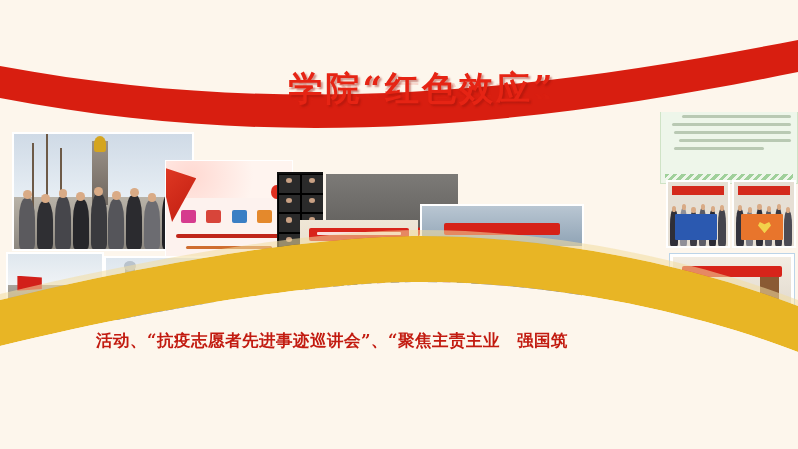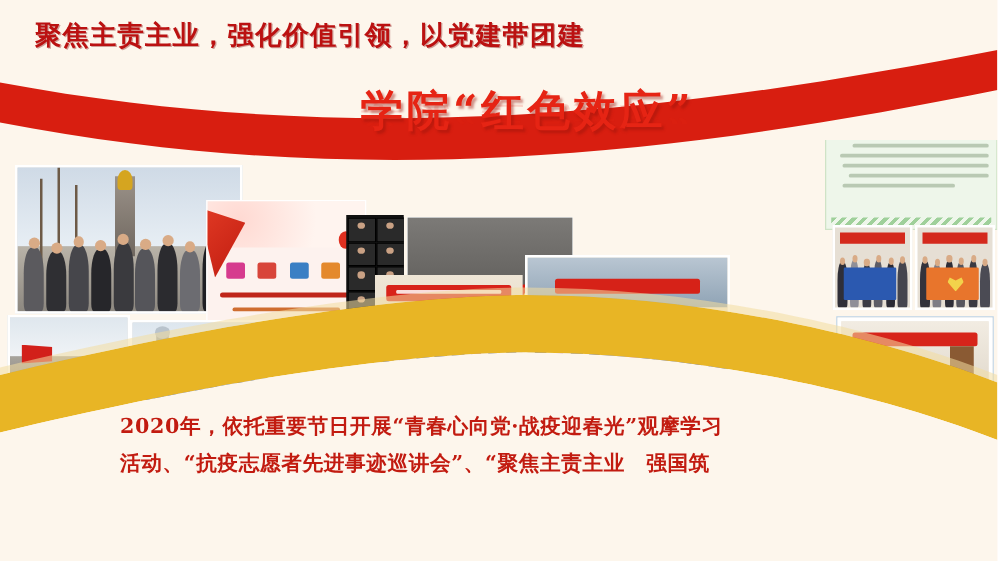--- a/index.html
+++ b/index.html
@@ -445,24 +445,22 @@
 
     <path d="M0,66 C300,122 560,86 798,40 L798,72 C560,120 300,156 0,98 Z" fill="#d81e10"></path>
 
     <path d="M0,300 C200,252 340,236 420,236 C560,236 700,268 798,306 L798,352 C700,314 560,282 420,282 C340,282 200,298 0,346 Z" fill="#e8b525"></path>
 
     <path d="M0,346 C200,298 340,282 420,282 C560,282 700,314 798,352 L798,449 L0,449 Z" fill="#fdf6ec"></path>
 
     <path d="M0,300 C200,252 340,236 420,236 C560,236 700,268 798,306 L798,300 C700,262 560,230 420,230 C340,230 200,246 0,294 Z" fill="#f3dca0" opacity="0.55"></path>
   </svg>
 
-  <div class="title-main">聚焦主责主业，强化价值引领，以党建带团建</div>
 
   <div class="title-reflect">学院“红色效应”</div>
 
   <div class="title-sub">学院“红色效应”</div>
 
   <div class="caption">
-    <span>2020年，依托重要节日开展“青春心向党·战疫迎春光”观摩学习</span>
     <span>活动、“抗疫志愿者先进事迹巡讲会”、“聚焦主责主业　强国筑</span>
   </div>
 
 </div>
 
 </body></html>

